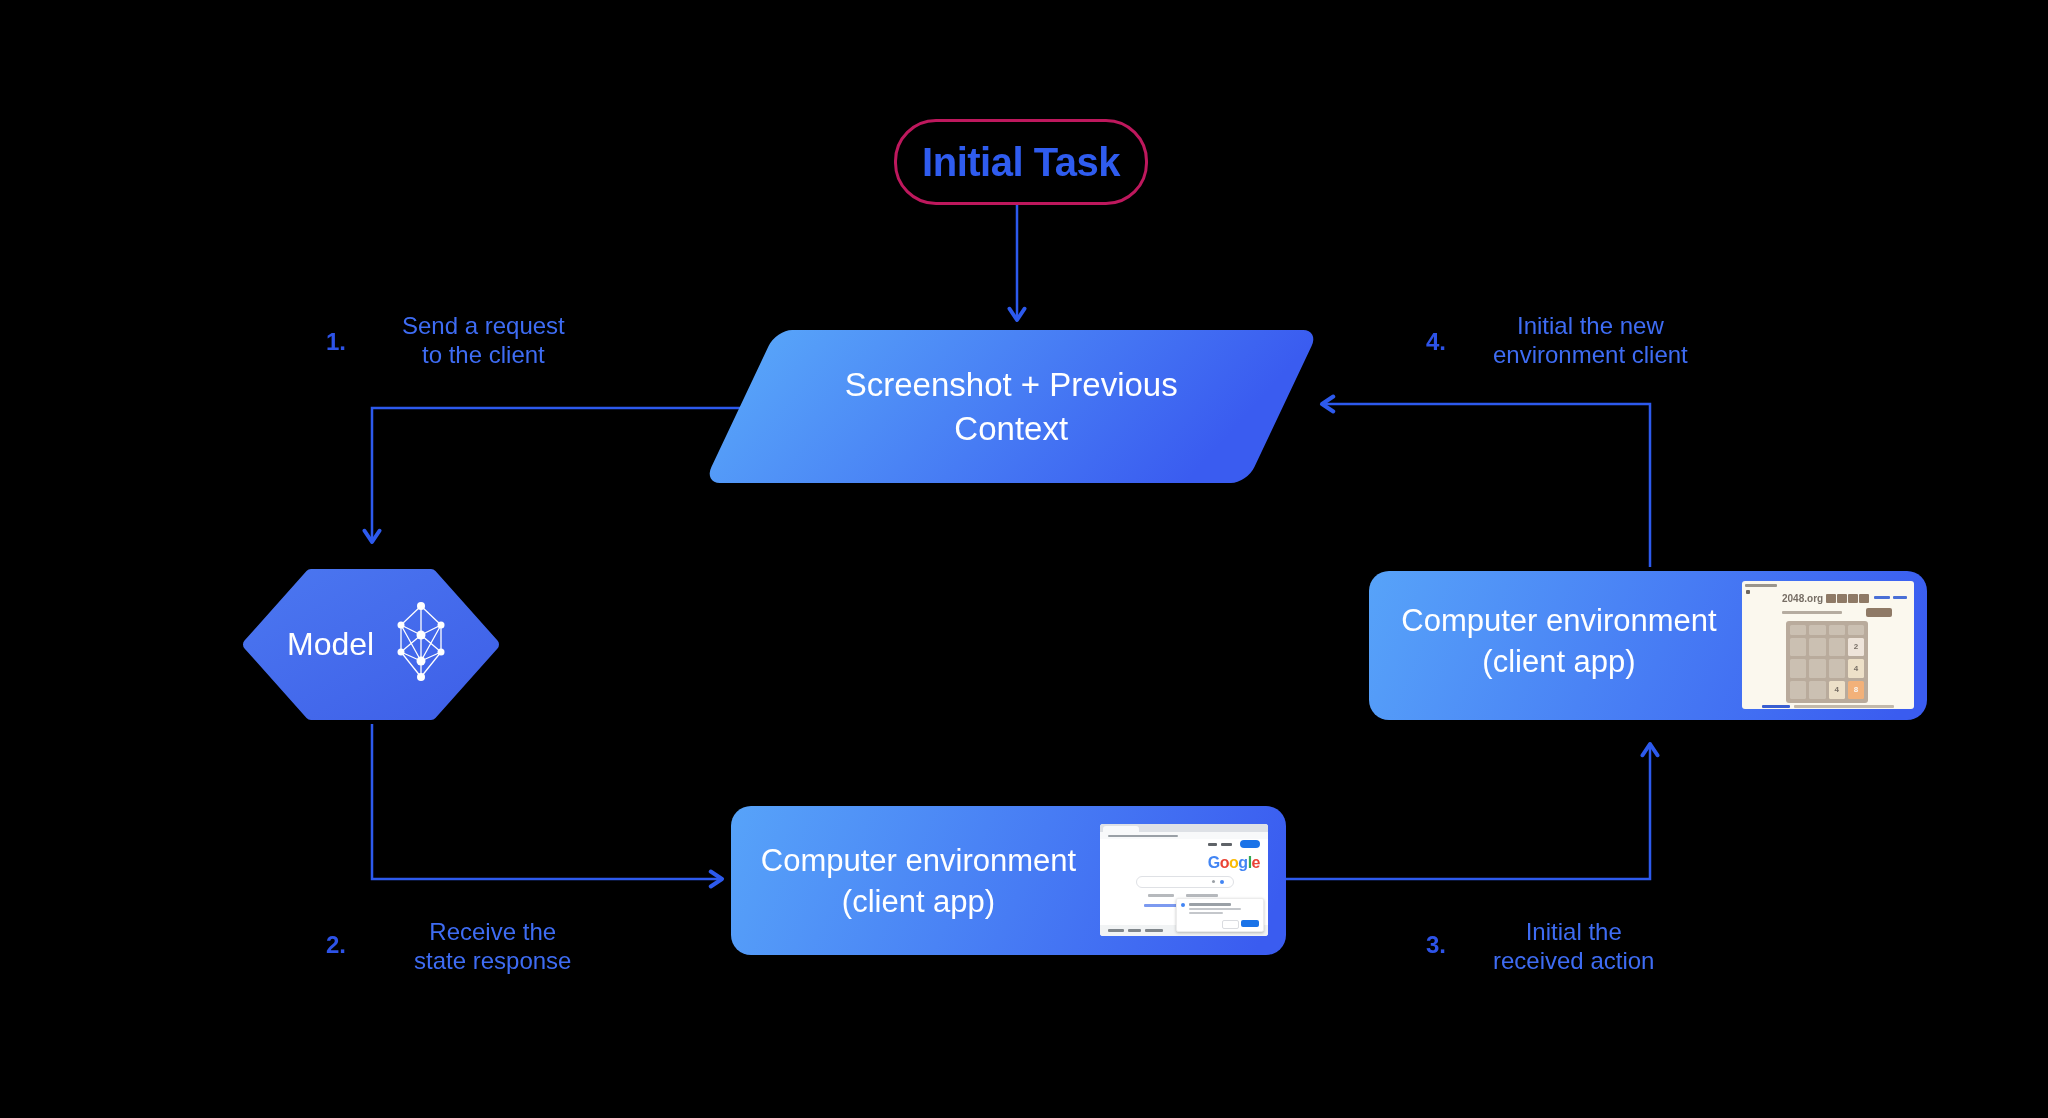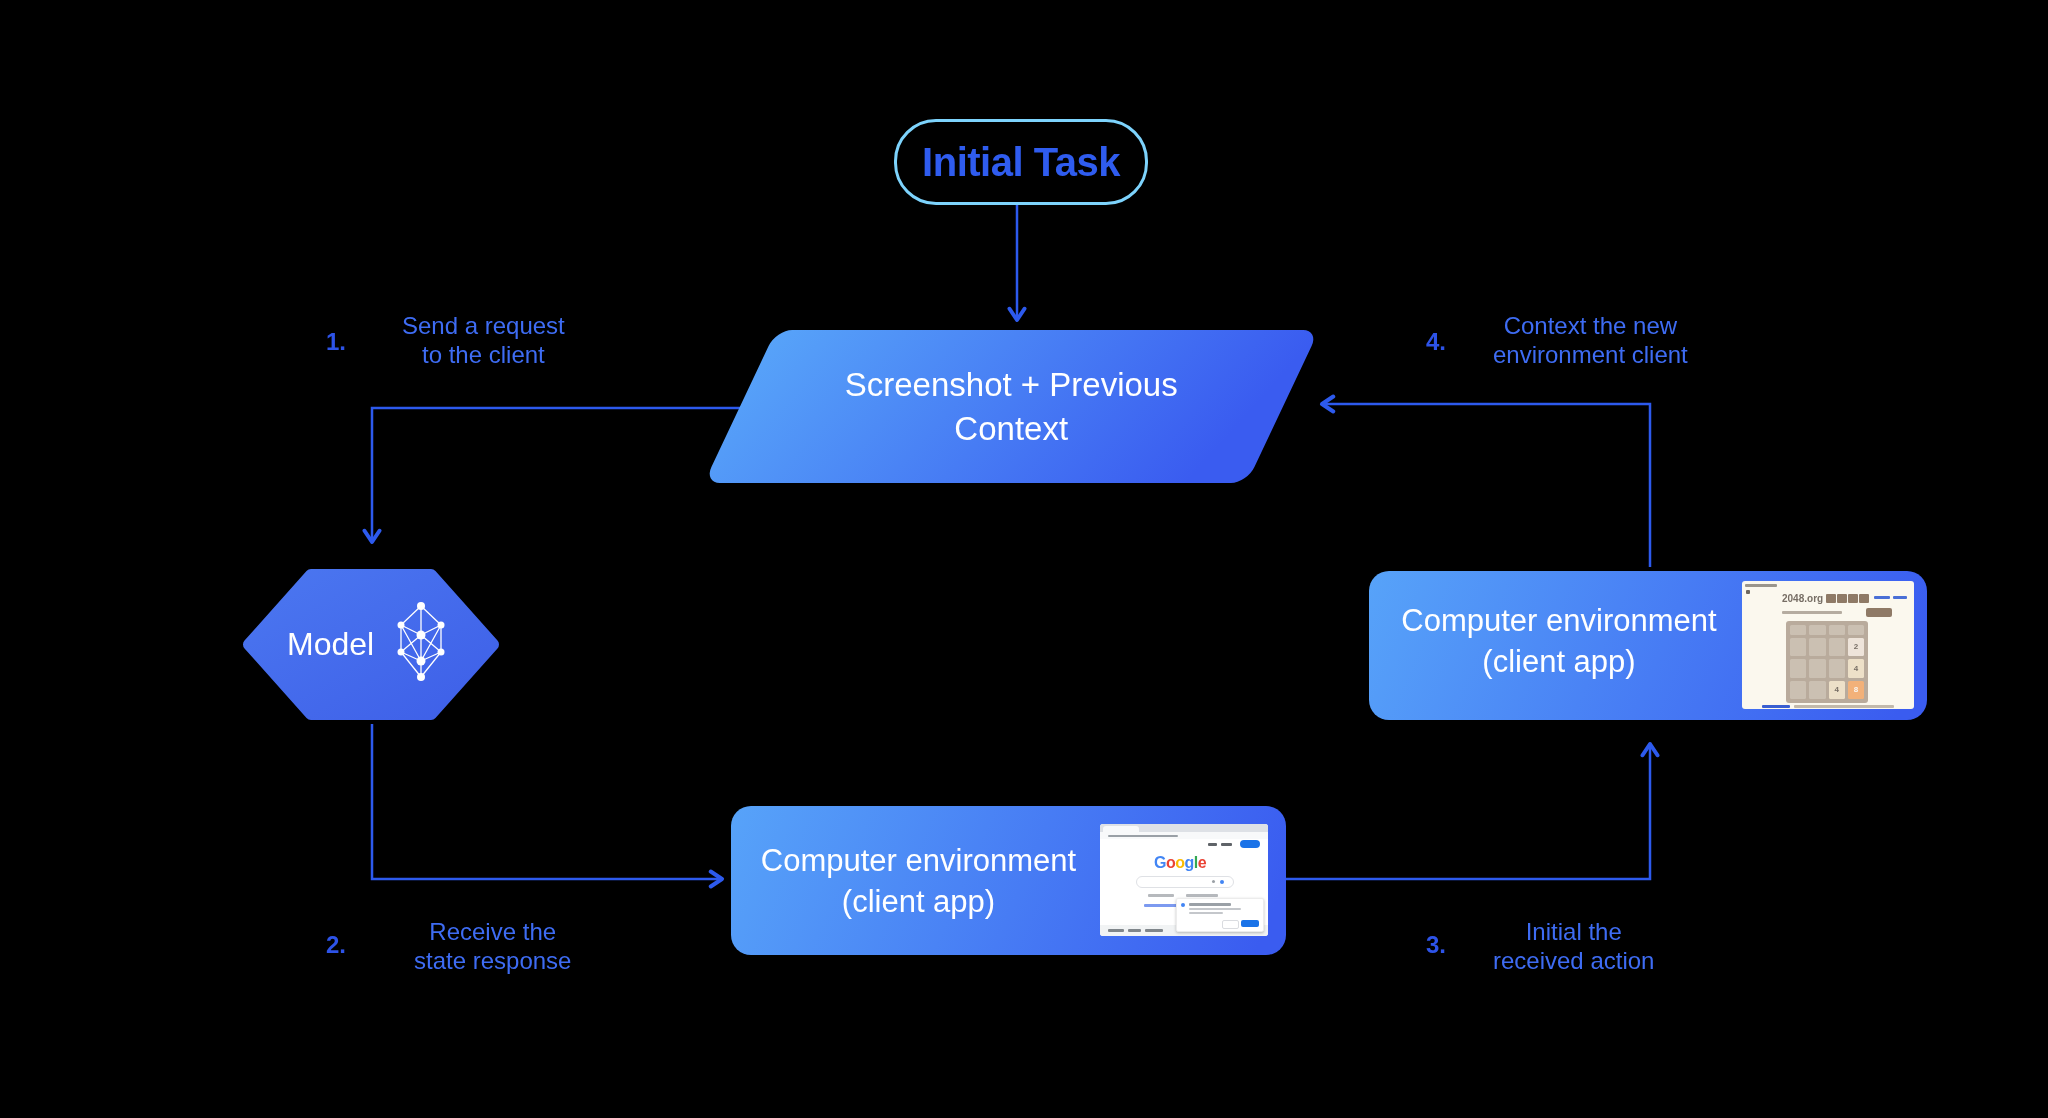--- a/index.html
+++ b/index.html
@@ -4,21 +4,21 @@
 <style>
   html,body{margin:0;padding:0;background:#000;}
   #canvas{position:relative;width:2048px;height:1118px;background:#000000;overflow:hidden;
           font-family:"Liberation Sans", sans-serif;}
   .abs{position:absolute;}
 
   
   #wires{position:absolute;left:0;top:0;z-index:1;}
 
   
-  .pill{left:894px;top:119px;width:248px;height:80px;border:3px solid #7dd3fc;border-radius:42px;
+  .pill{left:894px;top:119px;width:248px;height:80px;border:3px solid #be185d;border-radius:42px;
         display:flex;align-items:center;justify-content:center;z-index:2;}
   .pill span{color:#2f5cef;font-size:40px;font-weight:600;letter-spacing:-0.5px;}
 
   
   .para{left:740px;top:330px;width:543px;height:153px;border-radius:16px;
         background:linear-gradient(113deg,#57a3f9 0%,#3a5cf0 90%);
         transform:skewX(-25.3deg);z-index:2;display:flex;align-items:center;justify-content:center;}
   .para-inner{transform:skewX(25.3deg);text-align:center;color:#ffffff;font-size:33px;line-height:44px;font-weight:400;}
 
   
@@ -45,21 +45,21 @@
             display:grid;grid-template-columns:repeat(4,1fr);gap:3px;padding:4px;box-sizing:border-box;}
   .cell{background:#cbc0b2;border-radius:1.5px;display:flex;align-items:center;justify-content:center;
         font-size:8px;font-weight:700;color:#776e65;}
   .t2{background:#eee4da;} .t4{background:#ede0c8;} .t8{background:#f2b179;color:#f9f6f2;}
 
   
   .shot-google{left:1100px;top:824px;width:168px;height:112px;background:#ffffff;border-radius:3px;z-index:4;overflow:hidden;}
   .chrome{position:absolute;left:0;top:0;width:168px;height:8px;background:#dee1e6;}
   .chrometab{position:absolute;left:3px;top:1.5px;width:36px;height:6.5px;background:#f8f9fa;border-radius:3px 3px 0 0;}
   .urlrow{position:absolute;left:0;top:8px;width:168px;height:7px;background:#f8f9fa;}
-  .glogo{position:absolute;left:0;top:30px;width:160px;text-align:center;font-size:16px;font-weight:700;letter-spacing:-0.5px;}
+  .glogo{position:absolute;left:0;top:30px;width:160px;text-align:right;font-size:16px;font-weight:700;letter-spacing:-0.5px;}
   .gl0,.gl3{color:#4285F4;} .gl1,.gl5{color:#EA4335;} .gl2{color:#FBBC05;} .gl4{color:#34A853;}
   .gsearch{position:absolute;left:36px;top:52px;width:96px;height:10px;border:1px solid #dfe1e5;border-radius:6px;background:#fff;}
   .signin{position:absolute;left:140px;top:16px;width:20px;height:8px;background:#1a73e8;border-radius:4px;}
   .gdialog{position:absolute;left:76px;top:74px;width:86px;height:32px;background:#fff;border:1px solid #ececec;
            border-radius:2px;box-shadow:0 1px 3px rgba(0,0,0,0.25);z-index:5;}
   .gdlgbtn-blue{position:absolute;left:64px;top:21px;width:18px;height:7px;background:#1a73e8;border-radius:2px;}
   .gdlgbtn-gray{position:absolute;left:45px;top:21px;width:15px;height:7px;border:1px solid #dadce0;border-radius:2px;background:#fff;}
   .gfooter{position:absolute;left:0;bottom:0;width:168px;height:11px;background:#f1f3f4;}
 </style>
 </head>
@@ -200,21 +200,21 @@
   </div>
 
   <div class="abs stepnum" style="left:326px;top:328px;">1.</div>
   <div class="abs steptext" style="left:402px;top:311px;">
     <div>Send a request</div>
     <div>to the client</div>
   </div>
 
   <div class="abs stepnum" style="left:1426px;top:328px;">4.</div>
   <div class="abs steptext" style="left:1493px;top:311px;">
-    <div>Context the new</div>
+    <div>Initial the new</div>
     <div>environment client</div>
   </div>
 
   <div class="abs stepnum" style="left:326px;top:931px;">2.</div>
   <div class="abs steptext" style="left:402px;top:917px;margin-left:12px;">
     <div>Receive the</div>
     <div>state response</div>
   </div>
 
   <div class="abs stepnum" style="left:1426px;top:931px;">3.</div>

